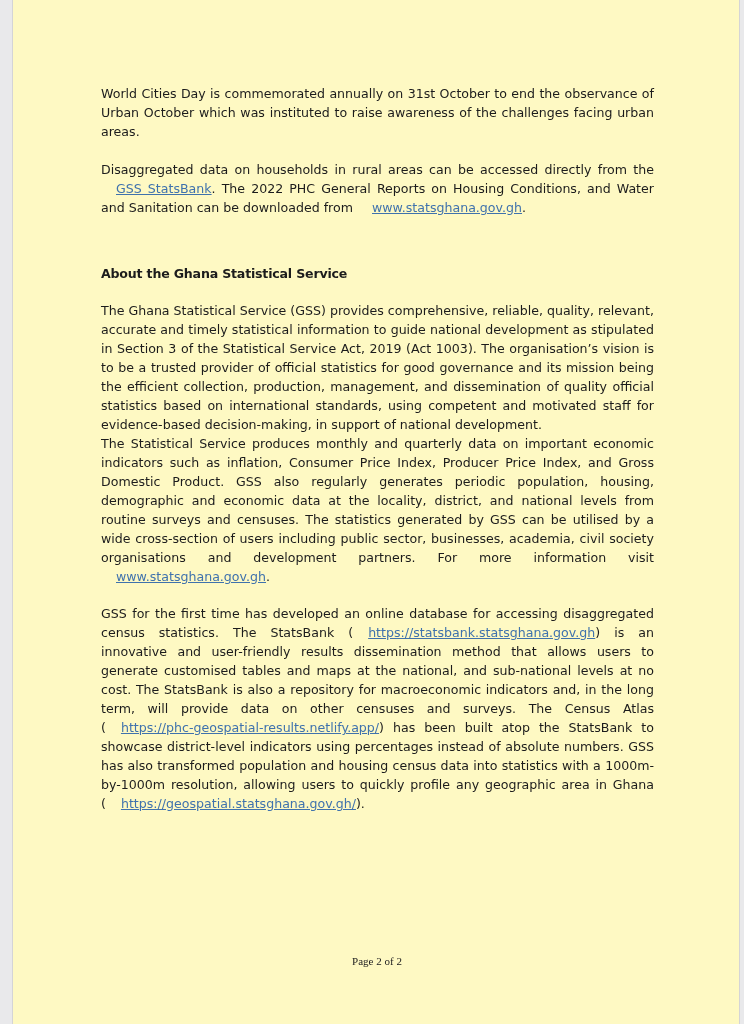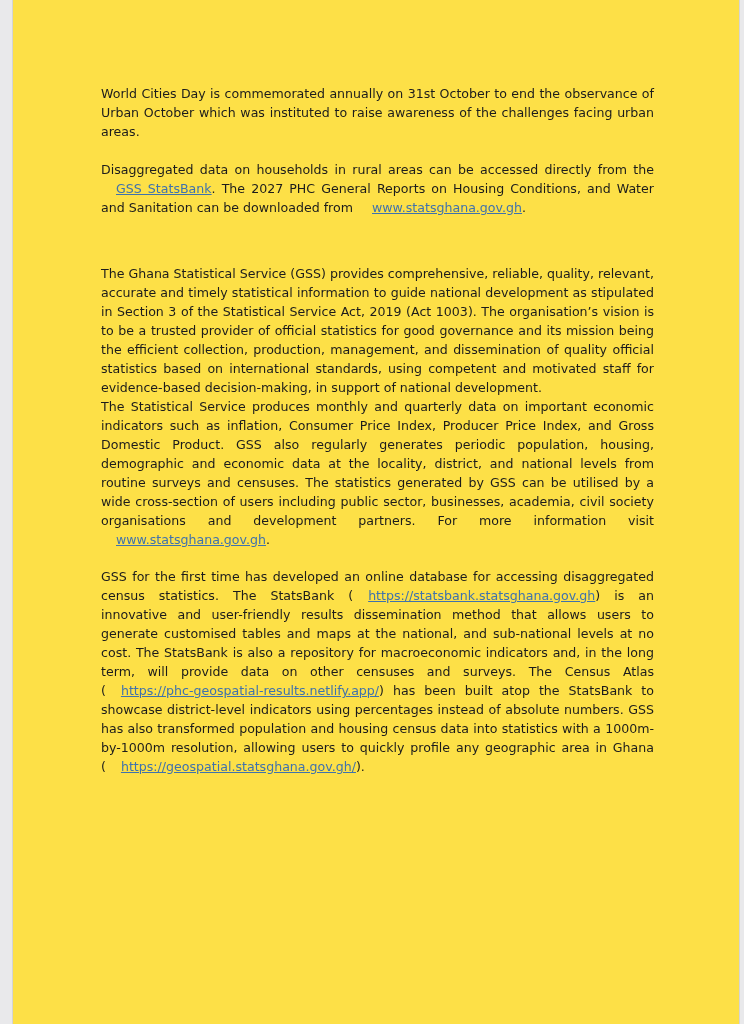--- a/index.html
+++ b/index.html
@@ -13,21 +13,21 @@
       position: relative;
       overflow: hidden;
       font-family: "DejaVu Sans", sans-serif;
     }
     .page {
       position: absolute;
       left: 12px;
       top: 0;
       width: 728px;
       height: 1024px;
-      background: #fde047;
+      background: #fef9c3;
       border-left: 1px solid #d4d4d6;
       border-right: 1px solid #d4d4d6;
       box-sizing: border-box;
     }
     .content {
       position: absolute;
       left: 88px;
       top: 84px;
       width: 553px;
       color: #1c1c1c;
@@ -65,24 +65,26 @@
     }
   </style>
 </head>
 <body>
 
 <div class="page">
   <div class="content">
 
     <p class="p1">World Cities Day is commemorated annually on 31st October to end the observance of Urban October which was instituted to raise awareness of the challenges facing urban areas.</p>
 
-    <p class="p2"><span>Disaggregated data on households in rural areas can be accessed directly from the </span><a class="link">GSS StatsBank</a><span>. The 2027 PHC General Reports on Housing Conditions, and Water and Sanitation can be downloaded from </span><a class="link">www.statsghana.gov.gh</a><span>.</span></p>
+    <p class="p2"><span>Disaggregated data on households in rural areas can be accessed directly from the </span><a class="link">GSS StatsBank</a><span>. The 2022 PHC General Reports on Housing Conditions, and Water and Sanitation can be downloaded from </span><a class="link">www.statsghana.gov.gh</a><span>.</span></p>
 
+    <div class="heading">About the Ghana Statistical Service</div>
 
     <p class="p3">The Ghana Statistical Service (GSS) provides comprehensive, reliable, quality, relevant, accurate and timely statistical information to guide national development as stipulated in Section 3 of the Statistical Service Act, 2019 (Act 1003). The organisation’s vision is to be a trusted provider of official statistics for good governance and its mission being the efficient collection, production, management, and dissemination of quality official statistics based on international standards, using competent and motivated staff for evidence-based decision-making, in support of national development.</p>
 
     <p class="p4"><span>The Statistical Service produces monthly and quarterly data on important economic indicators such as inflation, Consumer Price Index, Producer Price Index, and Gross Domestic Product. GSS also regularly generates periodic population, housing, demographic and economic data at the locality, district, and national levels from routine surveys and censuses. The statistics generated by GSS can be utilised by a wide cross-section of users including public sector, businesses, academia, civil society organisations and development partners. For more information visit </span><a class="link">www.statsghana.gov.gh</a><span>.</span></p>
 
     <p><span>GSS for the first time has developed an online database for accessing disaggregated census statistics. The StatsBank (</span><a class="link">https://statsbank.statsghana.gov.gh</a><span>) is an innovative and user-friendly results dissemination method that allows users to generate customised tables and maps at the national, and sub-national levels at no cost. The StatsBank is also a repository for macroeconomic indicators and, in the long term, will provide data on other censuses and surveys. The Census Atlas (</span><a class="link">https://phc-geospatial-results.netlify.app/</a><span>) has been built atop the StatsBank to showcase district-level indicators using percentages instead of absolute numbers. GSS has also transformed population and housing census data into statistics with a 1000m-by-1000m resolution, allowing users to quickly profile any geographic area in Ghana (</span><a class="link">https://geospatial.statsghana.gov.gh/</a><span>).</span></p>
 
   </div>
 
+  <div class="footer">Page 2 of 2</div>
 </div>
 
 </body></html>

